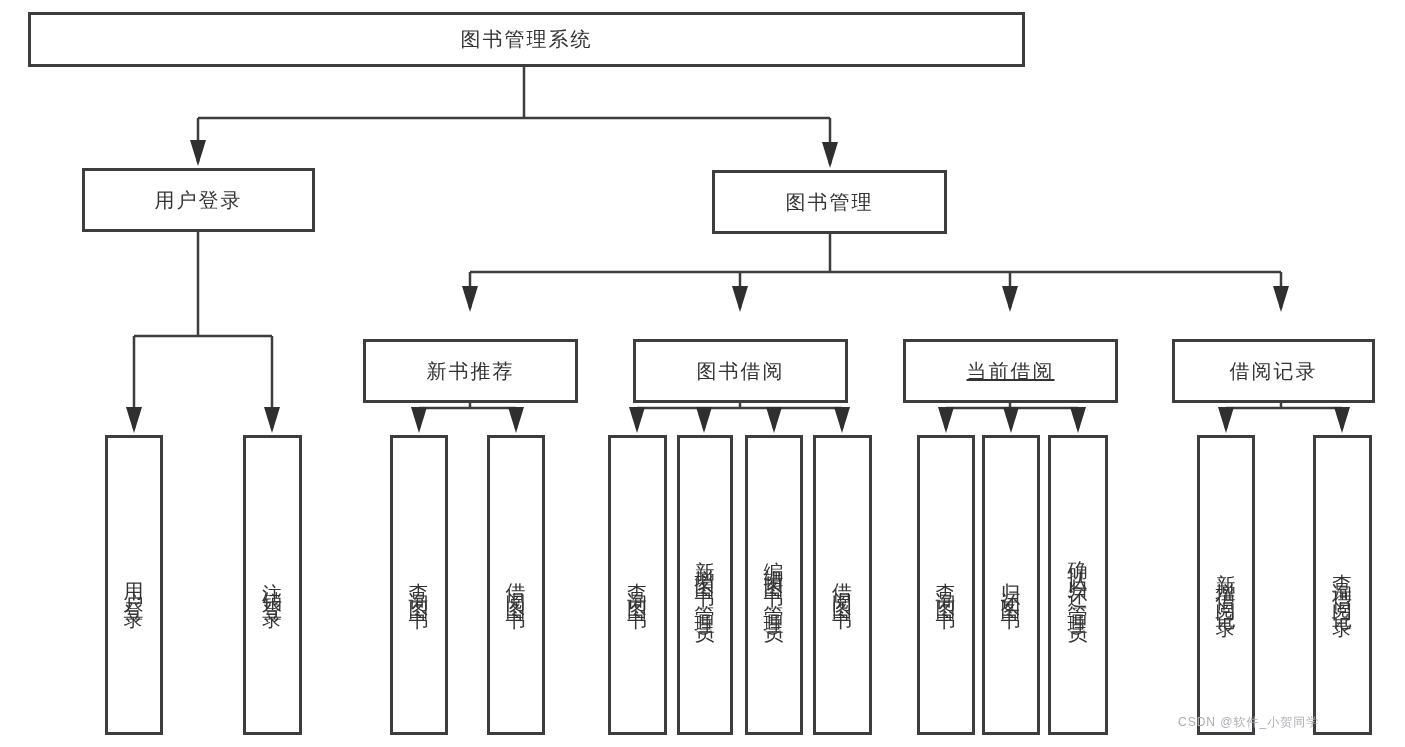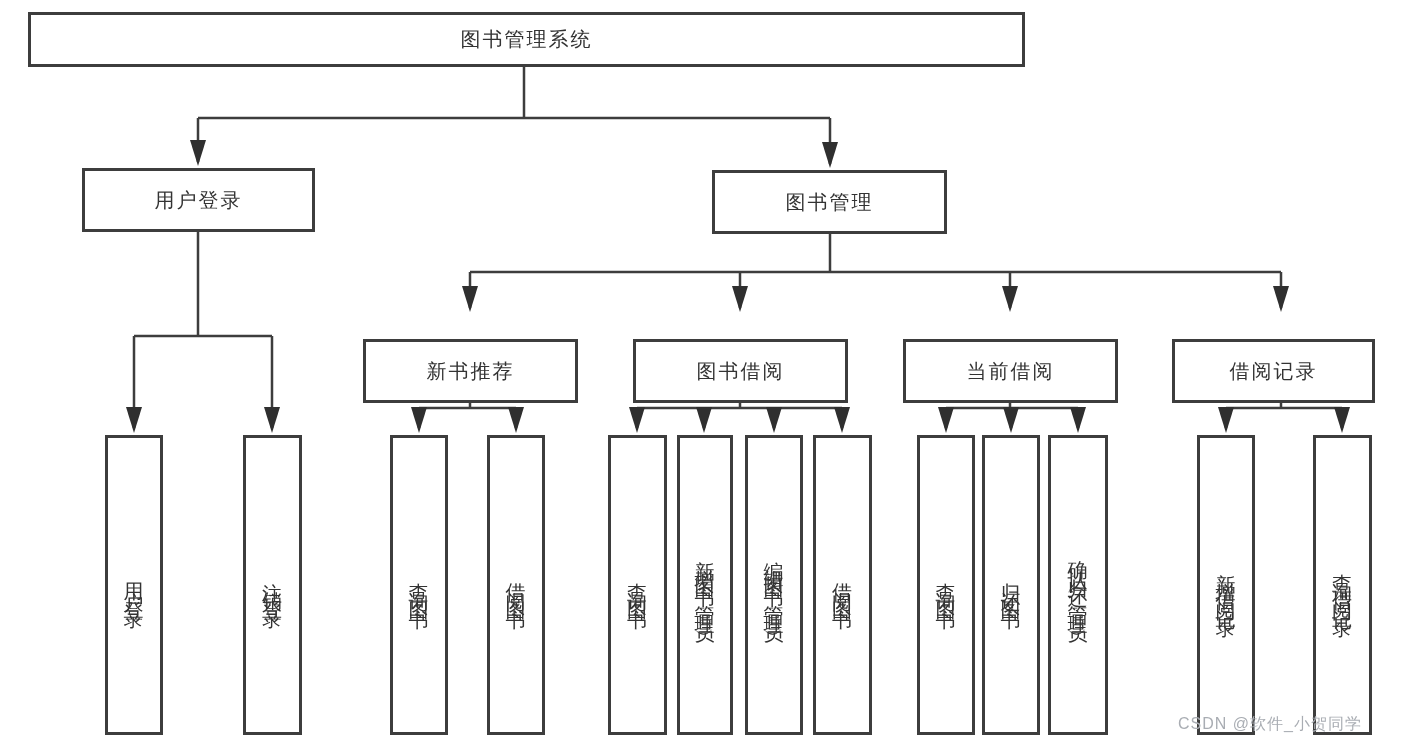--- a/index.html
+++ b/index.html
@@ -41,21 +41,21 @@
     text-orientation:mixed;
     font-size:20px;
     letter-spacing:9px;
     line-height:1;
     color:var(--text,#333);
     white-space:nowrap;
   }
   .watermark{
     position:absolute;
     left:1178px;top:714px;
-    font-size:16px;
+    font-size:12px;
     color:var(--wm,#a9adb3);
     letter-spacing:1px;
     z-index:2;
     white-space:nowrap;
   }
 </style>
 </head>
 <body>
 
 <div id="canvas" style="--line: #3d3d3d; --text: #333333; --bg: #ffffff; --wm: #a9adb3;">
@@ -103,21 +103,21 @@
   <div class="node lvl2b">
     <span>图书管理</span>
   </div>
 
   <div class="node lvl3" style="left:363px;width:215px;">
     <span>新书推荐</span>
   </div>
   <div class="node lvl3" style="left:633px;width:215px;">
     <span>图书借阅</span>
   </div>
-  <div class="node lvl3" style="left:903px;width:215px;">
+  <div class="node lvl3" style="left:903px;width:215px;text-decoration:underline;">
     <span>当前借阅</span>
   </div>
   <div class="node lvl3" style="left:1172px;width:203px;">
     <span>借阅记录</span>
   </div>
 
   <div class="leaf" style="left:105px;width:58px;">
     <span>用户登录</span>
   </div>
   <div class="leaf" style="left:243px;width:59px;">

